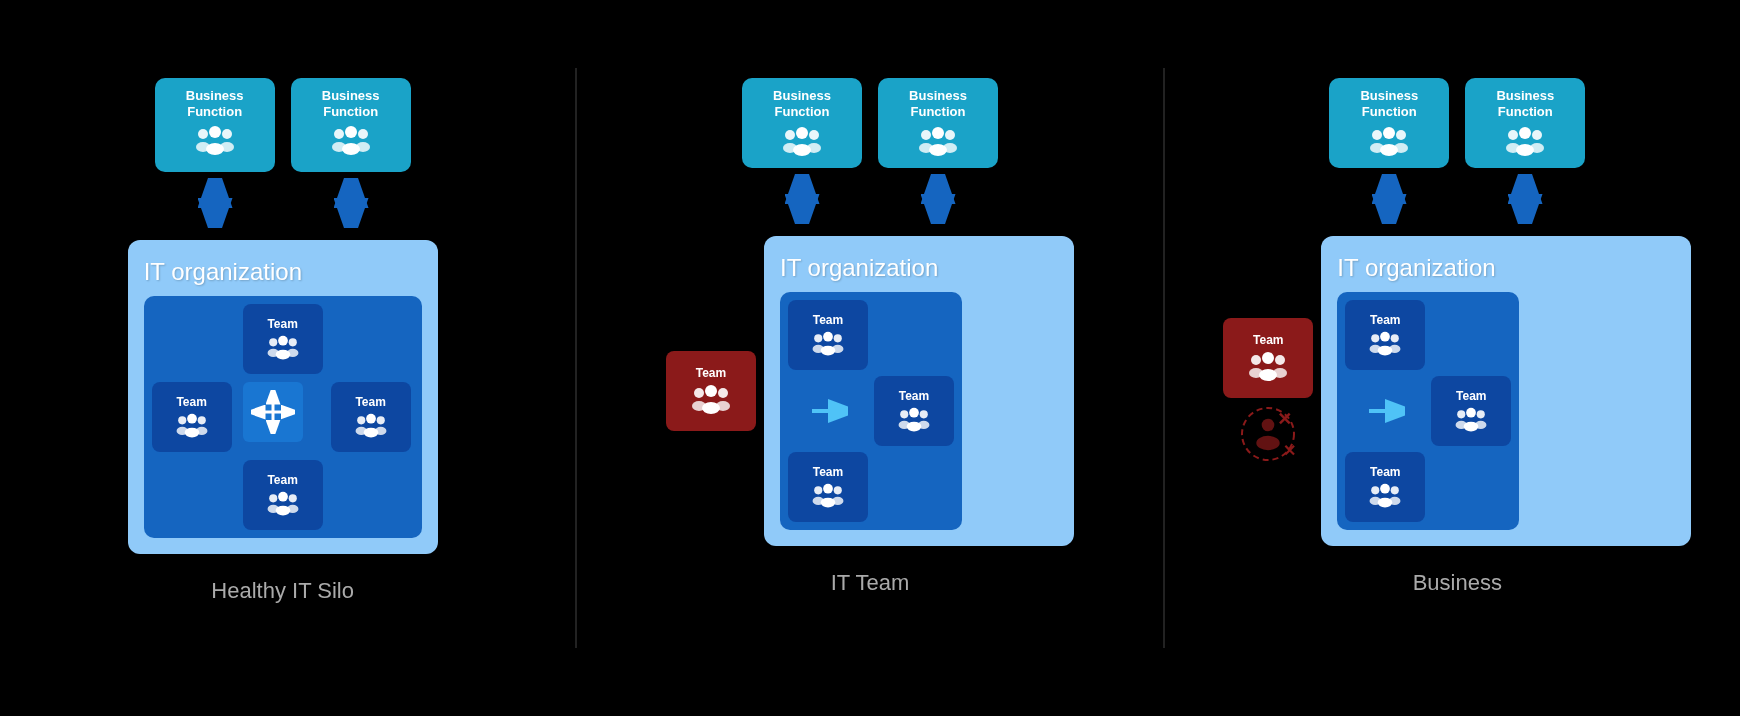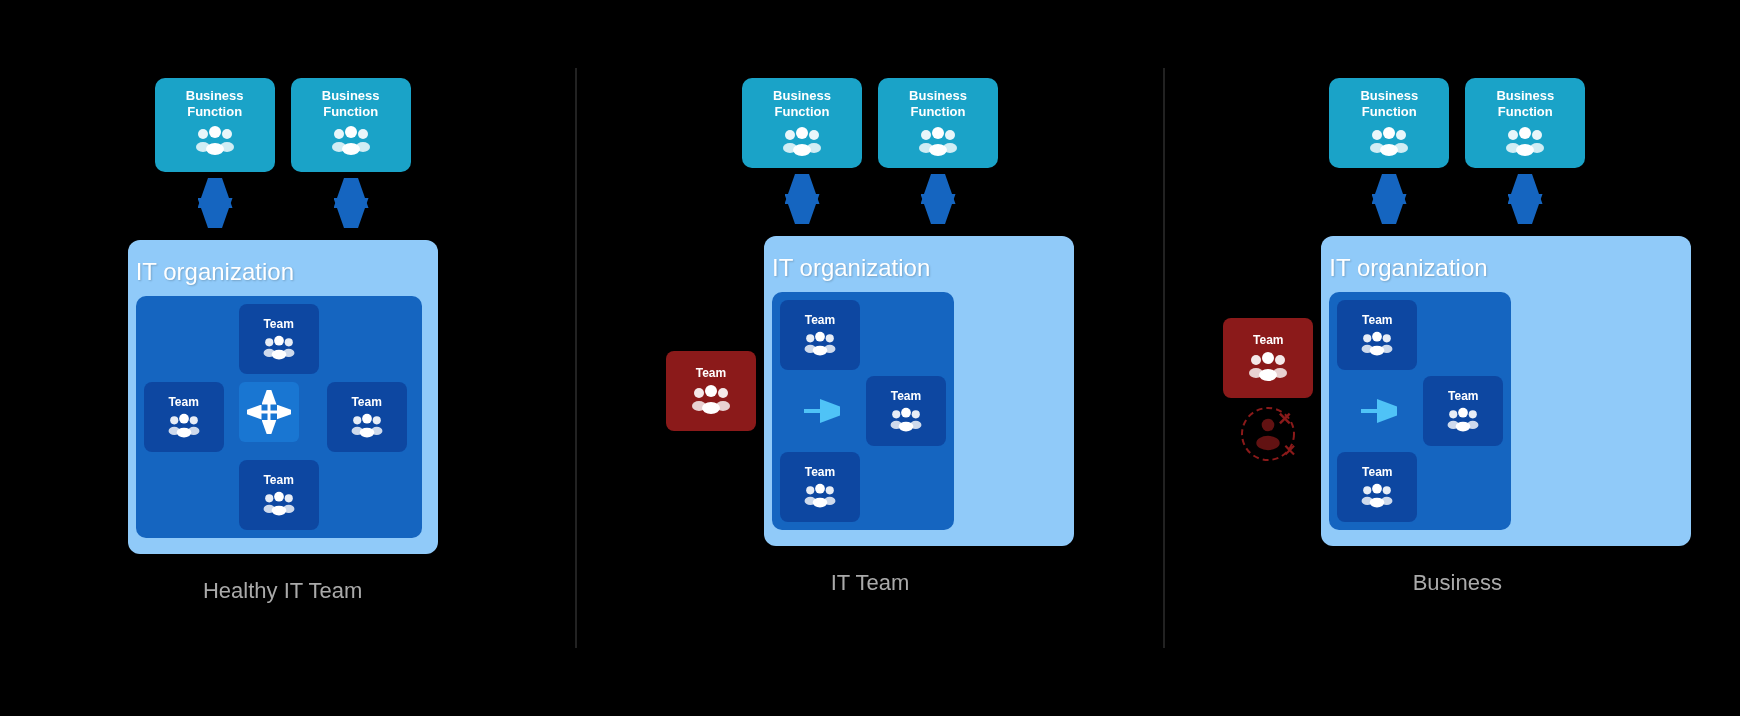--- a/index.html
+++ b/index.html
@@ -68,21 +68,21 @@
     .arrow-down {
       color: #1565c0;
       font-size: 38px;
       line-height: 1;
       width: 120px;
       text-align: center;
     }
     .it-org-box {
       background: #90caf9;
       border-radius: 12px;
-      padding: 18px 16px 16px 8px;
+      padding: 18px 16px 16px 16px;
       position: relative;
       display: flex;
       flex-direction: column;
       align-items: flex-start;
     }
     .it-org-label {
       color: #fff;
       font-size: 24px;
       font-weight: 400;
       margin-bottom: 10px;
@@ -355,21 +355,21 @@
             <circle cx="10" cy="9" r="5" fill="white" opacity="0.9"></circle>
             <circle cx="22" cy="7" r="6" fill="white"></circle>
             <circle cx="34" cy="9" r="5" fill="white" opacity="0.9"></circle>
             <ellipse cx="10" cy="22" rx="7" ry="5" fill="white" opacity="0.8"></ellipse>
             <ellipse cx="22" cy="24" rx="9" ry="6" fill="white"></ellipse>
             <ellipse cx="34" cy="22" rx="7" ry="5" fill="white" opacity="0.8"></ellipse>
           </svg>
         </div>
       </div>
     </div>
-    <div class="caption">Healthy IT Team</div>
+    <div class="caption">Healthy IT Silo</div>
   </div>
 
   <div style="width:2px;background:#222;height:580px;align-self:center;"></div>
 
   <div class="diagram-section">
     <div class="top-boxes">
       <div class="business-function-box">
         <span class="bf-label">Business Function</span>
         <svg width="44" height="32" viewBox="0 0 44 32" fill="none">
           <circle cx="10" cy="9" r="5" fill="white" opacity="0.9"></circle>

